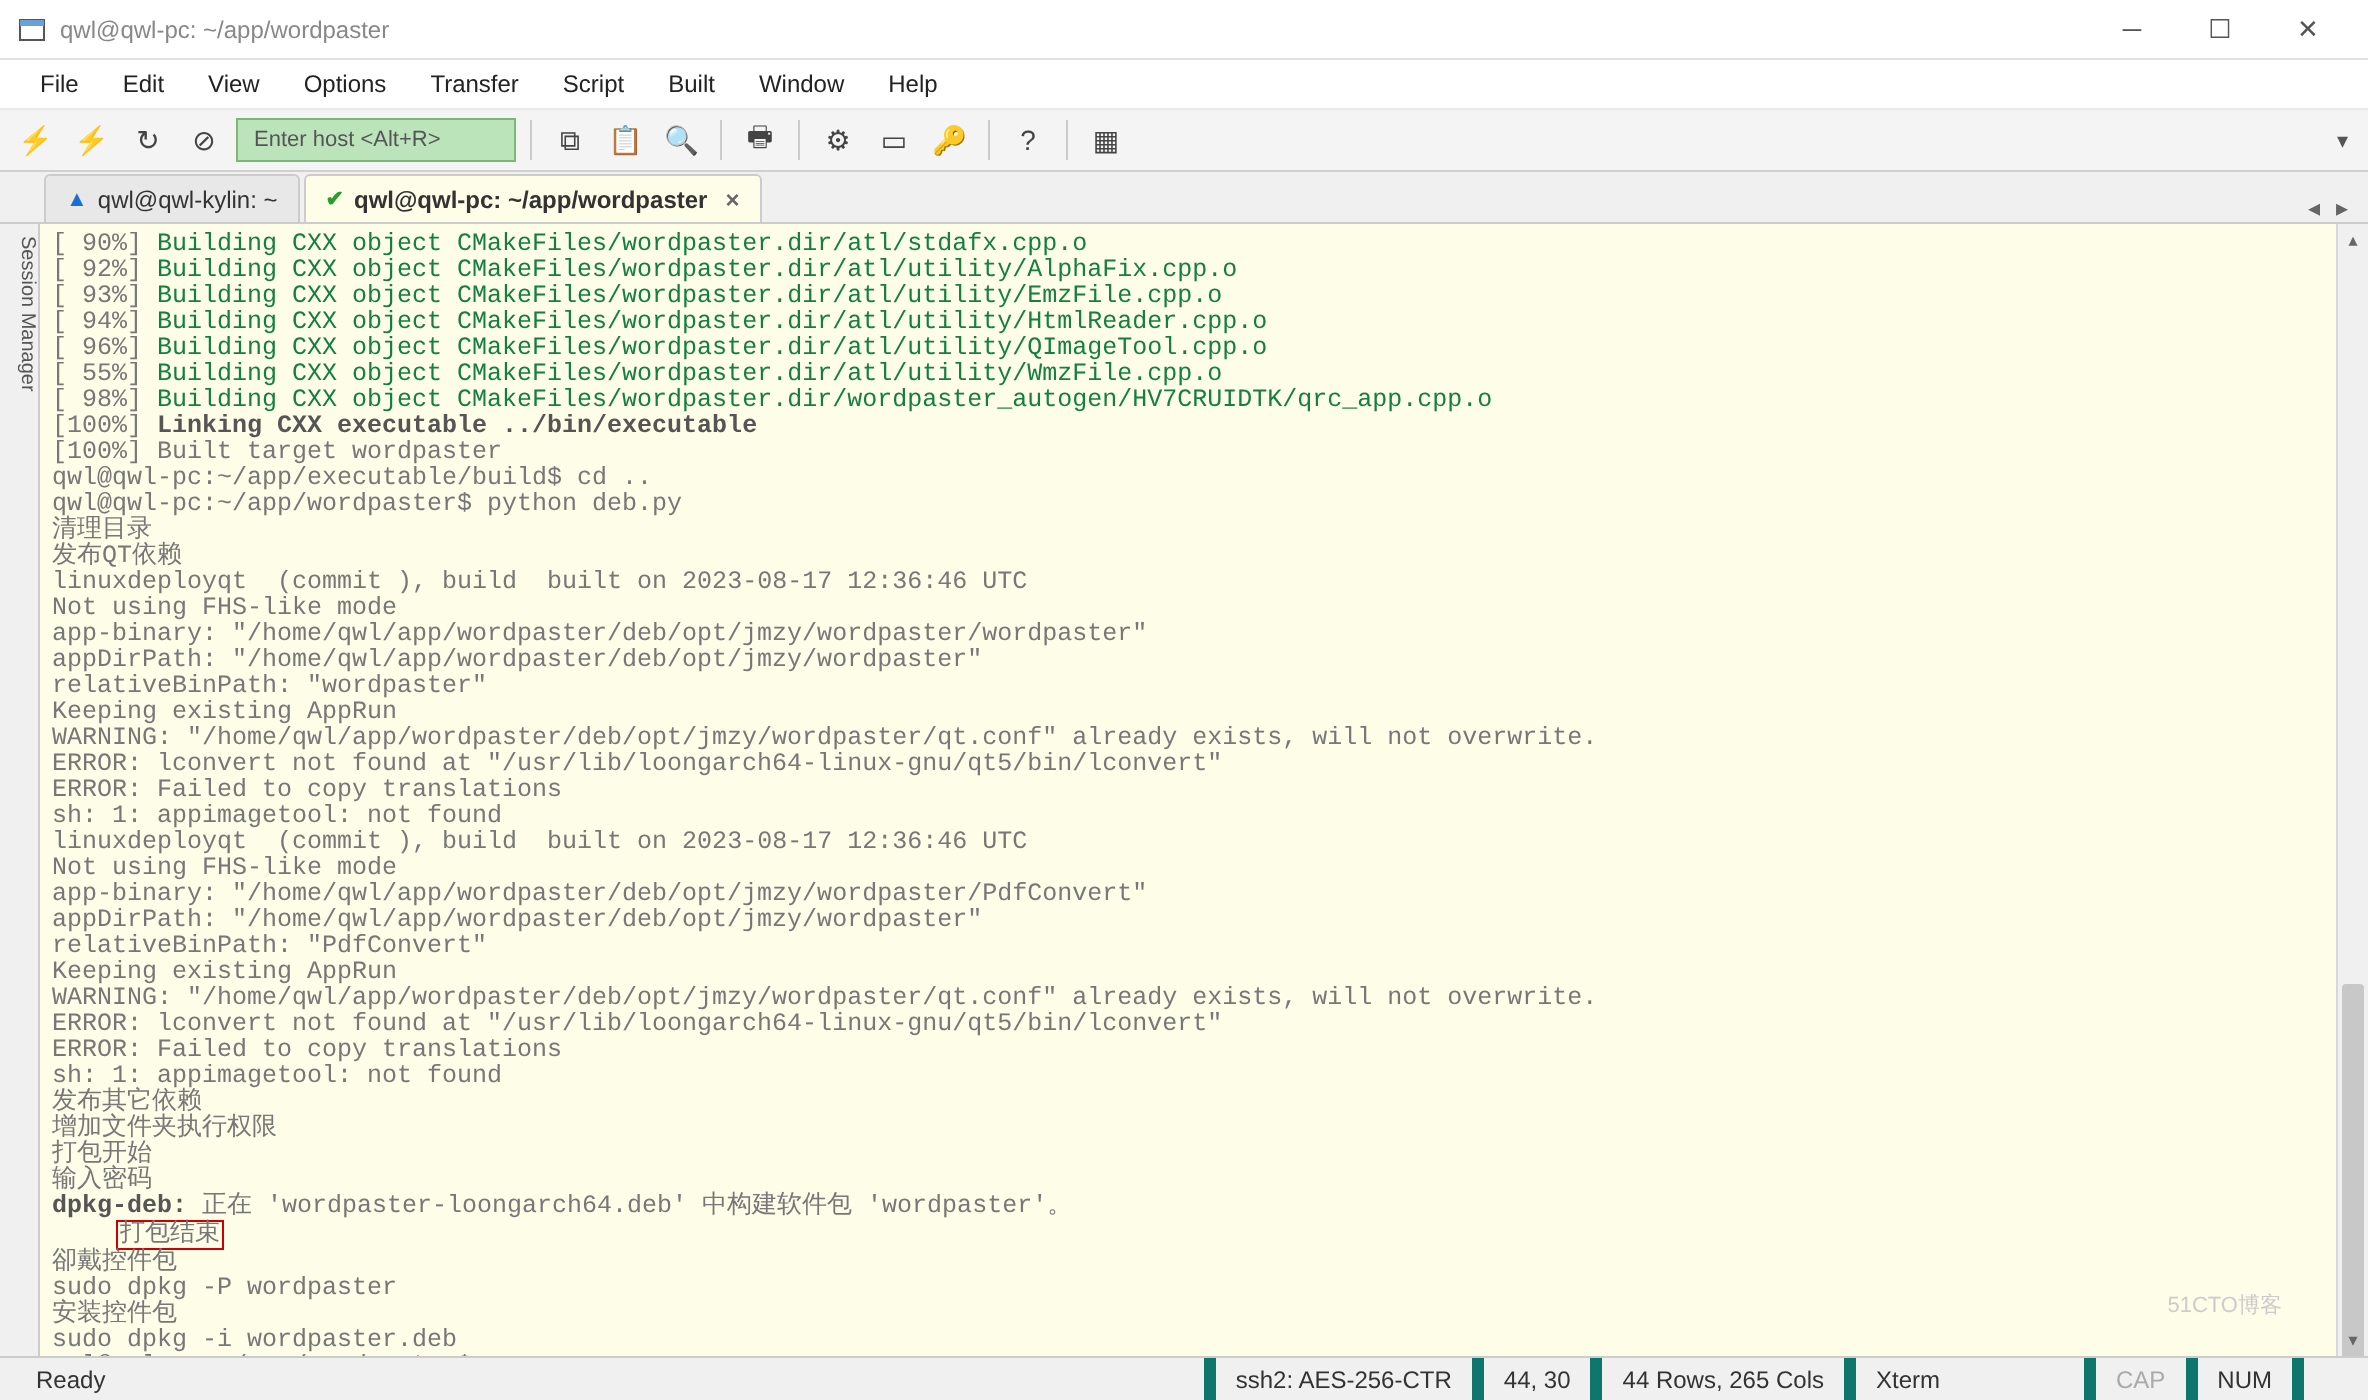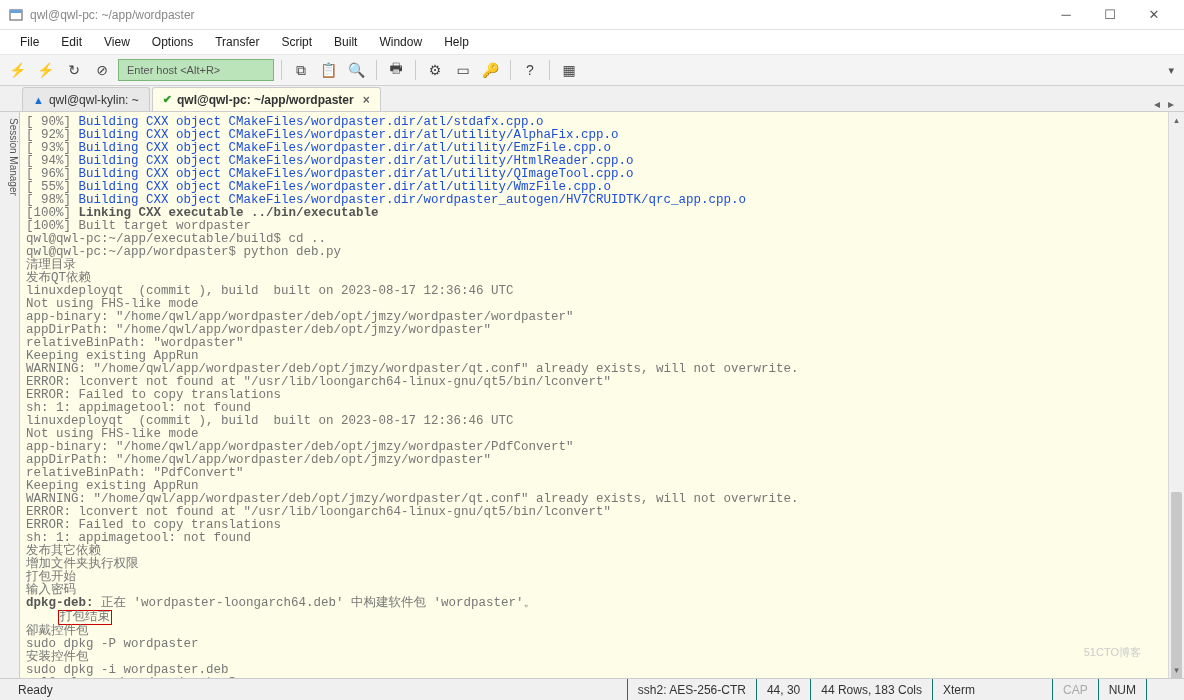--- a/index.html
+++ b/index.html
@@ -7,39 +7,39 @@
 .titlebar { height: 30px; background: #fff; display: flex; align-items: center; padding: 0 8px; border-bottom: 1px solid #e0e0e0; }
 .titlebar-icon { width: 16px; height: 16px; margin-right: 6px; display: flex; align-items: center; justify-content: center; }
 .titlebar-text { flex: 1; color: #888; font-size: 12px; }
 .winbtns { display: flex; }
 .winbtn { width: 44px; height: 28px; display: flex; align-items: center; justify-content: center; color: #555; font-size: 13px; }
 .menubar { height: 24px; display: flex; align-items: center; padding: 0 10px; gap: 2px; background: #fff; }
 .menu-item { padding: 3px 10px; color: #222; }
 .toolbar { height: 32px; display: flex; align-items: center; padding: 0 6px; gap: 4px; background: #f4f4f4; border-bottom: 1px solid #d0d0d0; border-top: 1px solid #e8e8e8; }
 .tbtn { width: 24px; height: 24px; display: flex; align-items: center; justify-content: center; color: #444; font-size: 14px; border-radius: 2px; }
 .tsep { width: 1px; height: 20px; background: #ccc; margin: 0 3px; }
-.hostbox { background: #bce4bb; border: 1px solid #7ab87a; padding: 2px 8px; width: 156px; height: 22px; color: #555; font-size: 11px; display: flex; align-items: center; }
+.hostbox { background: #bce4bb; border: 1px solid #7ab87a; padding: 2px 8px; width: 140px; height: 22px; color: #555; font-size: 11px; display: flex; align-items: center; }
 .tabbar { height: 26px; display: flex; align-items: end; background: #f0f0f0; border-bottom: 1px solid #ccc; padding-left: 22px; }
 .tab { height: 24px; padding: 0 10px; display: flex; align-items: center; gap: 5px; border: 1px solid #ccc; border-bottom: none; background: #e8e8e8; font-size: 12px; color: #333; border-radius: 3px 3px 0 0; margin-right: 2px; }
 .tab.active { background: #fdfde8; font-weight: bold; }
 .tab-icon { font-size: 11px; }
 .tabnav { margin-left: auto; display: flex; gap: 8px; padding-right: 10px; color: #666; }
 .mainrow { flex: 1; display: flex; overflow: hidden; }
 .sidebar { width: 20px; background: #f0f0f0; border-right: 1px solid #ccc; writing-mode: vertical-rl; text-orientation: mixed; font-size: 10px; color: #555; padding-top: 6px; text-align: left; }
 .term-wrap { flex: 1; display: flex; background: #fdfde8; }
 .term { flex: 1; padding: 4px 6px; font-family: "Courier New", monospace; font-size: 12.5px; line-height: 13px; color: #666; white-space: pre; overflow: hidden; }
 .scrollbar { width: 16px; background: #f0f0f0; border-left: 1px solid #d8d8d8; position: relative; }
 .scroll-thumb { position: absolute; left: 2px; right: 2px; top: 380px; height: 260px; background: #c8c8c8; border-radius: 2px; }
 .scroll-arrow { position: absolute; left: 0; right: 0; height: 16px; display: flex; align-items: center; justify-content: center; color: #666; font-size: 9px; }
-.oliv { color: #1d4ed8; text-align: center; }
+.oliv { color: #15803d; text-align: center; }
 .bbold { color: #555; font-weight: bold; }
 .gray { color: #777; }
 .red-box { border: 1px solid #cc0000; color: #777; padding: 0 1px; display: inline-block; margin-left: 32px; }
 .status { height: 22px; background: #f0f0f0; border-top: 1px solid #ccc; display: flex; align-items: center; font-size: 12px; color: #333; padding: 0 8px; }
-.status-cell { padding: 0 10px; border-left: 1px solid #0f766e; height: 100%; display: flex; align-items: center; }
+.status-cell { padding: 0 10px; border-left: 6px solid #0f766e; height: 100%; display: flex; align-items: center; }
 .status-cell:first-child { border-left: none; }
 .watermark { position: absolute; right: 43px; bottom: 40px; color: #ccc; font-size: 11px; font-family: sans-serif; pointer-events: none; }
 .dd-arrow { margin-left: auto; color: #555; font-size: 11px; padding-right: 4px; }
 </style>
 </head>
 <body>
 
 <div class="titlebar">
   <span class="titlebar-icon">
       <svg width="14" height="14" viewBox="0 0 14 14">
@@ -160,20 +160,20 @@
       <div class="scroll-thumb"></div>
       <div class="scroll-arrow" style="bottom:0">▾</div>
     </div>
   </div>
 </div>
 
 <div class="status">
   <div class="status-cell" style="flex:1">Ready</div>
   <div class="status-cell">ssh2: AES-256-CTR</div>
   <div class="status-cell">44,  30</div>
-  <div class="status-cell">44 Rows, 183 Cols</div>
+  <div class="status-cell">44 Rows, 265 Cols</div>
   <div class="status-cell" style="width:120px">Xterm</div>
   <div class="status-cell" style="color:#aaa">CAP</div>
   <div class="status-cell">NUM</div>
   <div class="status-cell" style="width:30px"></div>
 </div>
 
 <div class="watermark">51CTO博客</div>
 
 </body></html>

